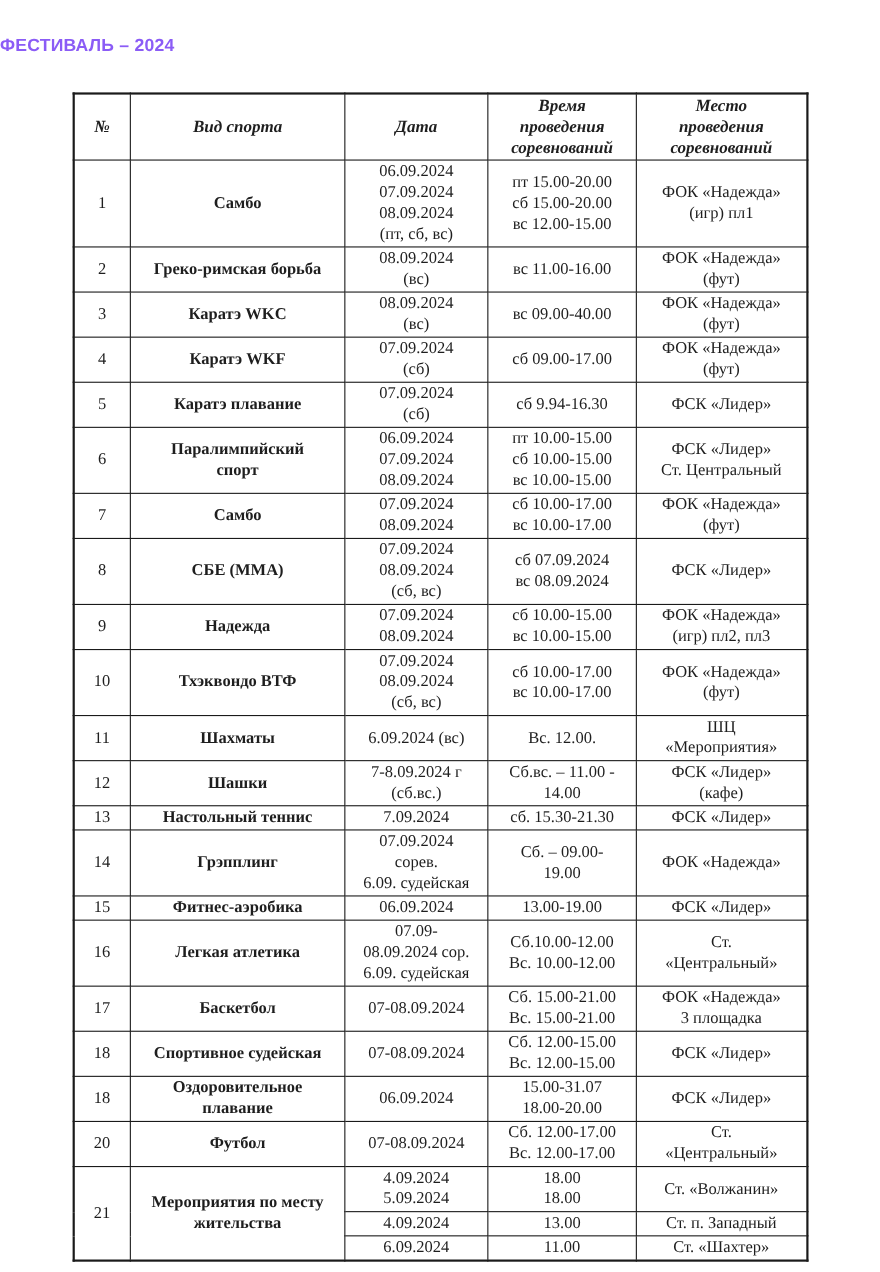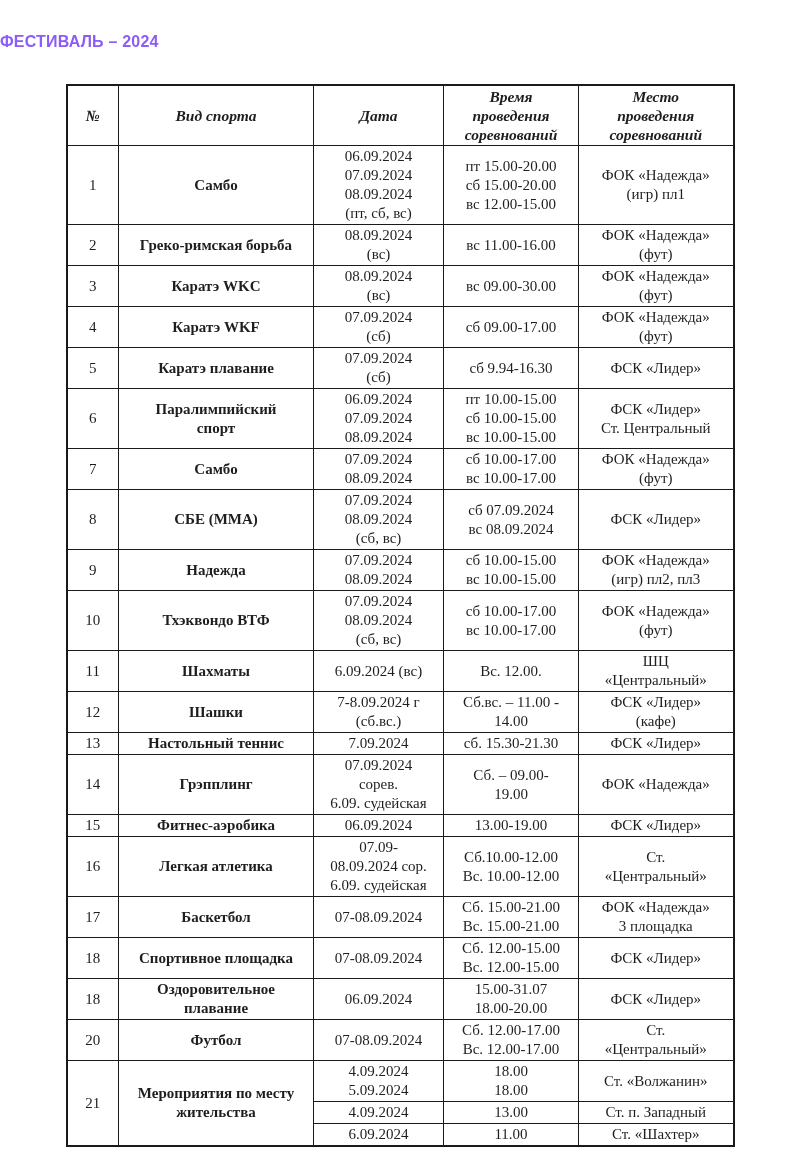--- a/index.html
+++ b/index.html
@@ -90,21 +90,21 @@
 (вс)</td>
       <td class="time">вс 11.00-16.00</td>
       <td class="place">ФОК «Надежда»
 (фут)</td>
     </tr>
     <tr>
       <td class="num">3</td>
       <td class="sport">Каратэ WKC</td>
       <td class="date">08.09.2024
 (вс)</td>
-      <td class="time">вс 09.00-30.00</td>
+      <td class="time">вс 09.00-40.00</td>
       <td class="place">ФОК «Надежда»
 (фут)</td>
     </tr>
     <tr>
       <td class="num">4</td>
       <td class="sport">Каратэ WKF</td>
       <td class="date">07.09.2024
 (сб)</td>
       <td class="time">сб 09.00-17.00</td>
       <td class="place">ФОК «Надежда»
@@ -171,21 +171,21 @@
 вс 10.00-17.00</td>
       <td class="place">ФОК «Надежда»
 (фут)</td>
     </tr>
     <tr>
       <td class="num">11</td>
       <td class="sport">Шахматы</td>
       <td class="date">6.09.2024 (вс)</td>
       <td class="time">Вс. 12.00.</td>
       <td class="place">ШЦ
-«Центральный»</td>
+«Мероприятия»</td>
     </tr>
     <tr>
       <td class="num">12</td>
       <td class="sport">Шашки</td>
       <td class="date">7-8.09.2024 г
 (сб.вс.)</td>
       <td class="time">Сб.вс. – 11.00 -
 14.00</td>
       <td class="place">ФСК «Лидер»
 (кафе)</td>
@@ -229,21 +229,21 @@
       <td class="num">17</td>
       <td class="sport">Баскетбол</td>
       <td class="date">07-08.09.2024</td>
       <td class="time">Сб. 15.00-21.00
 Вс. 15.00-21.00</td>
       <td class="place">ФОК «Надежда»
 3 площадка</td>
     </tr>
     <tr>
       <td class="num">18</td>
-      <td class="sport">Спортивное площадка</td>
+      <td class="sport">Спортивное судейская</td>
       <td class="date">07-08.09.2024</td>
       <td class="time">Сб. 12.00-15.00
 Вс. 12.00-15.00</td>
       <td class="place">ФСК «Лидер»</td>
     </tr>
     <tr>
       <td class="num">18</td>
       <td class="sport">Оздоровительное
 плавание</td>
       <td class="date">06.09.2024</td>

